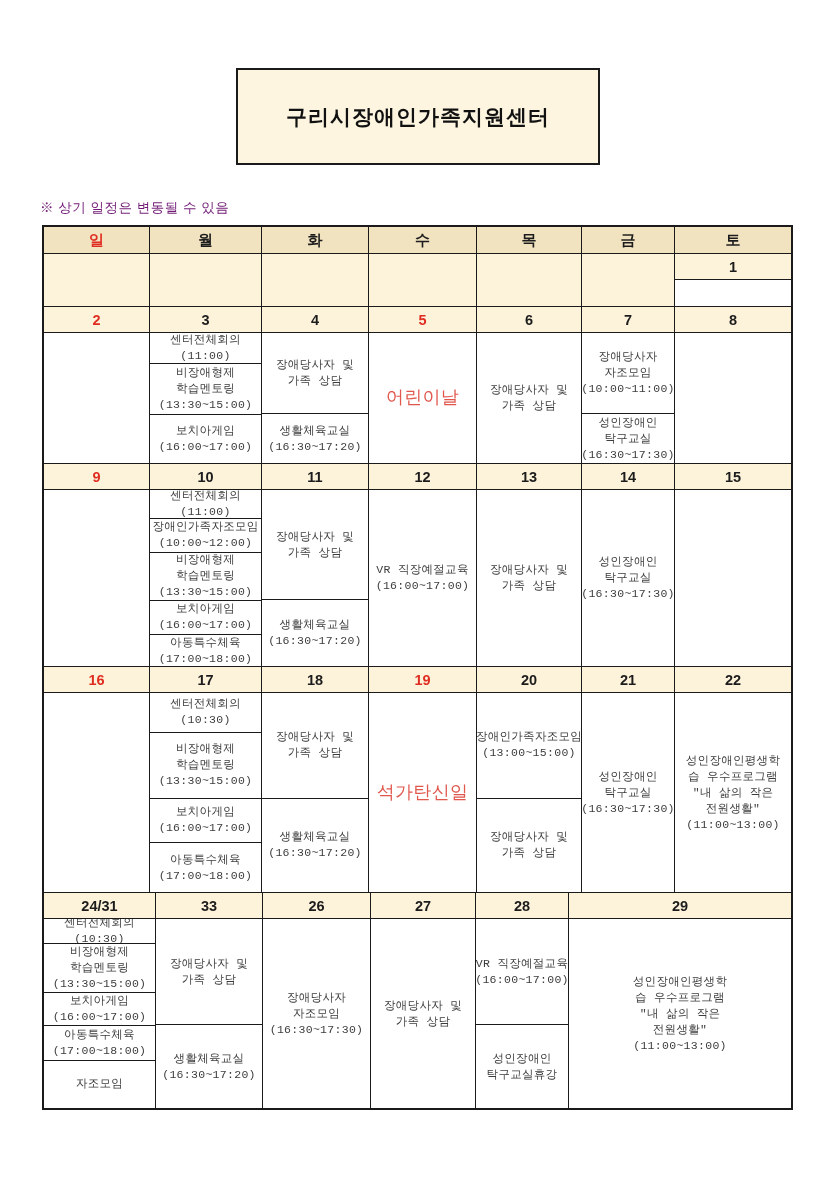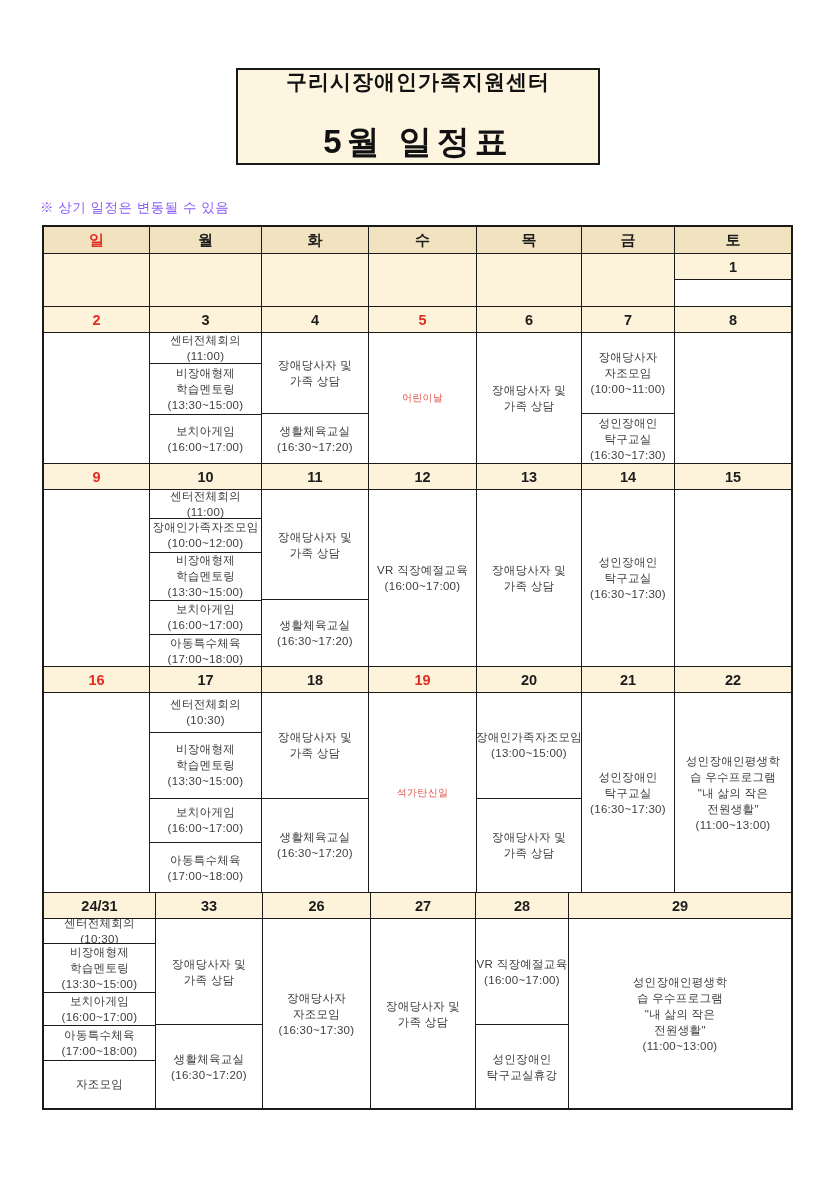--- a/index.html
+++ b/index.html
@@ -5,21 +5,21 @@
   * { margin:0; padding:0; box-sizing:border-box; }
   body { background:#ffffff; font-family:"Liberation Sans", sans-serif; }
   .page { position:relative; width:835px; height:1181px; background:#ffffff; overflow:hidden; }
 
   .title-box { position:absolute; left:236px; top:68px; width:364px; height:97px;
     background:#fdf5e0; border:2px solid #1a1a1a;
     display:flex; flex-direction:column; align-items:center; justify-content:center; gap:24px; }
   .title-line1 { font-size:21px; font-weight:bold; color:#111; letter-spacing:1px; }
   .title-line2 { font-size:33px; font-weight:bold; color:#111; letter-spacing:5px; }
 
-  .note { position:absolute; left:40px; top:199px; font-size:13.5px; color:#8b5cf6; letter-spacing:0.5px; }
+  .note { position:absolute; left:40px; top:199px; font-size:13.5px; color:#701a75; letter-spacing:0.5px; }
 
   .cal { position:absolute; left:42px; top:225px; width:751px;
     border:2px solid #1a1a1a; display:flex; flex-direction:column; background:#fff; }
 
   .cal-head { display:flex; height:27px; border-bottom:1px solid #1a1a1a; background:#f2e3c0; flex:none; }
   .hc { border-right:1px solid #1a1a1a; display:flex; align-items:center; justify-content:center;
         font-weight:bold; font-size:15px; color:#1c1c1c; }
   .hc:last-child { border-right:none; }
 
   .week { display:flex; border-bottom:1px solid #1a1a1a; flex:none; }
@@ -34,35 +34,34 @@
   .daycol:last-child, .daycol.c6 { border-right:none; }
   .daycol.c6 { border-right:none; }
   .daycol:not(:last-child) { border-right:1px solid #1a1a1a; }
   .daycol.blank { background:#fdf3da; }
 
   .datecell { height:26px; flex:none; background:#fdf3da; border-bottom:1px solid #1a1a1a;
     display:flex; align-items:center; justify-content:center;
     font-weight:bold; font-size:14.5px; color:#1c1c1c; }
   .red { color:#e02d22; }
 
-  .content { flex:1; display:flex; flex-direction:column; background:#fff; min-height:0; }
+  .content { flex:1; display:flex; flex-direction:column; background:#fff; min-height:0;font-family:Liberation Mono, monospace; }
   .event { flex-basis:0; min-height:0; overflow:hidden;
     display:flex; flex-direction:column; align-items:center; justify-content:center;
     border-bottom:1px solid #1a1a1a; padding:1px 1px; text-align:center; }
   .event:last-child { border-bottom:none; }
   .evline { font-size:11.5px; line-height:16px; color:#3d3d3d; letter-spacing:0.3px; white-space:nowrap; }
-  .event.holiday .evline { color:#e0574d; font-size:10px; }
+  .event.holiday .evline { color:#e0574d; font-size:18px; }
 </style>
 </head>
 <body>
 
 <div class="page">
   <div class="title-box">
     <div class="title-line1">구리시장애인가족지원센터</div>
-    <div class="title-line2">5월 일정표</div>
   </div>
   <div class="note">※ 상기 일정은 변동될 수 있음</div>
   <div class="cal">
       <div class="cal-head">
         <div class="hc c0 red">일</div>
         <div class="hc c1">월</div>
         <div class="hc c2">화</div>
         <div class="hc c3">수</div>
         <div class="hc c4">목</div>
         <div class="hc c5">금</div>

